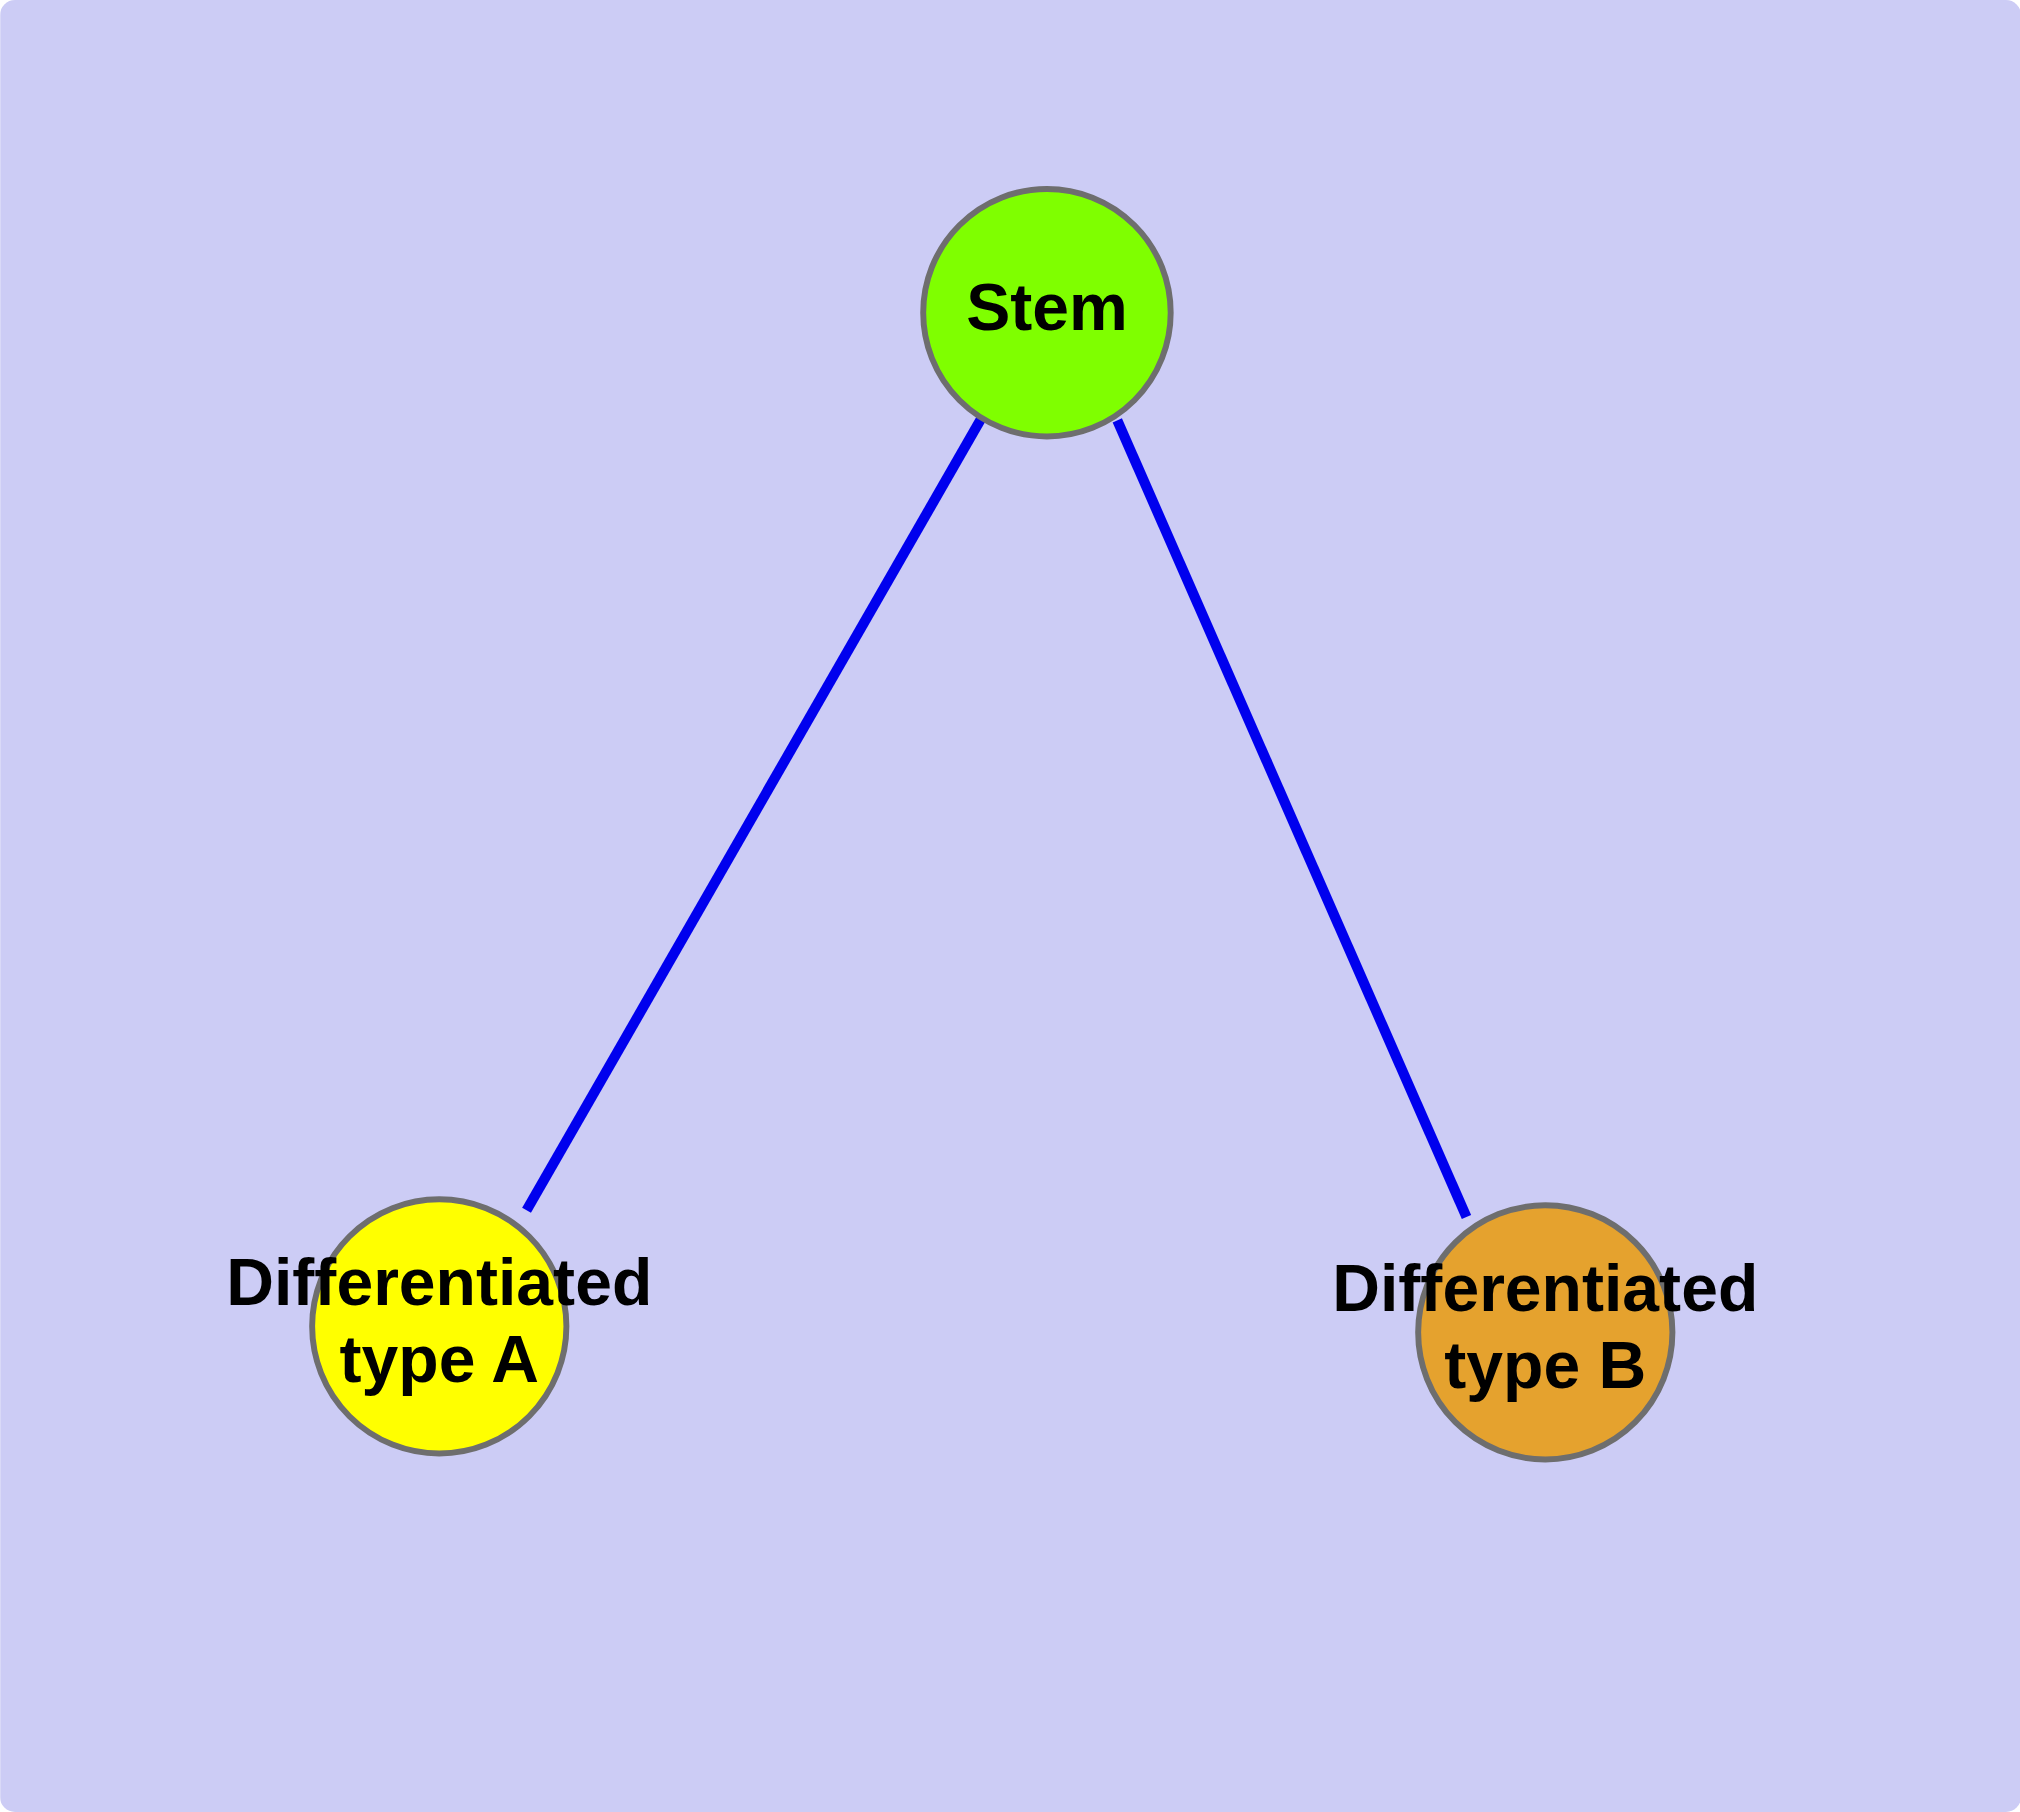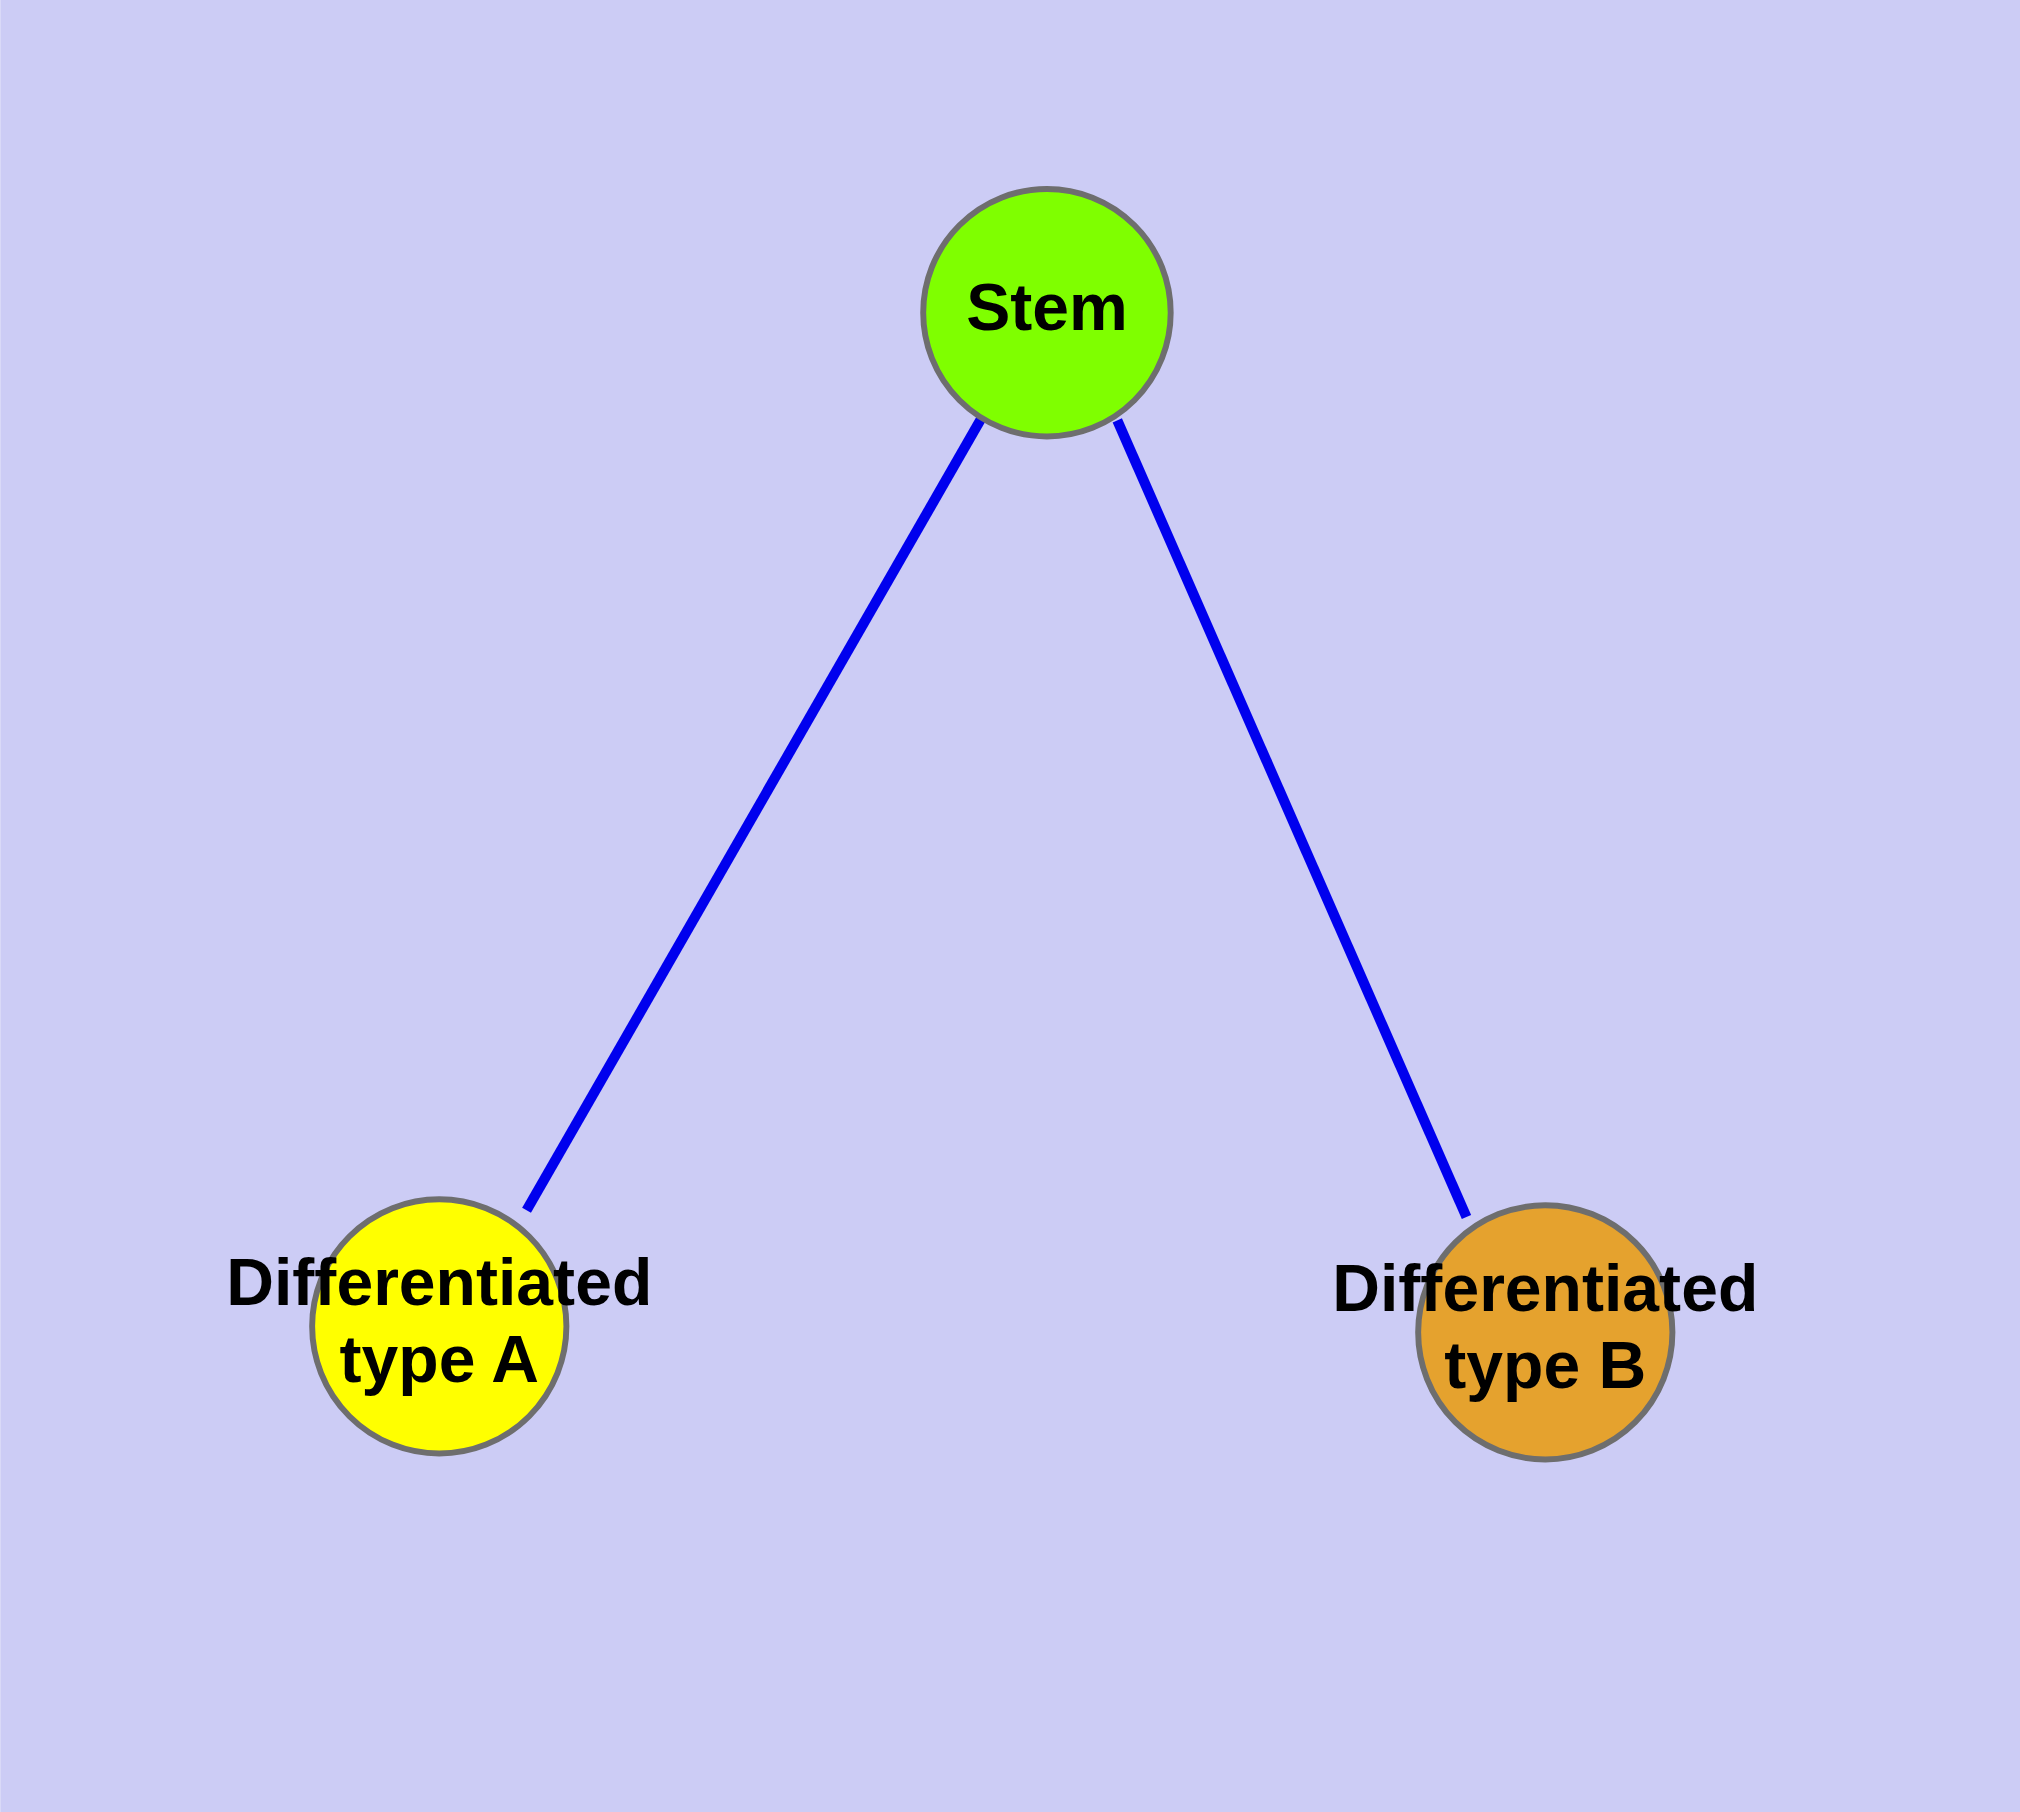--- a/index.html
+++ b/index.html
@@ -7,20 +7,21 @@
     margin: 0;
     padding: 0;
     background: #ffffff;
   }
   #canvas {
     position: relative;
     width: 2021px;
     height: 1812px;
     overflow: hidden;
     font-family: "Liberation Sans", "DejaVu Sans", sans-serif;
+    border-radius: 15px;
   }
   #graph-svg {
     position: absolute;
     top: 0;
     left: 0;
     width: 2021px;
     height: 1812px;
     display: block;
   }
   .node-label {

